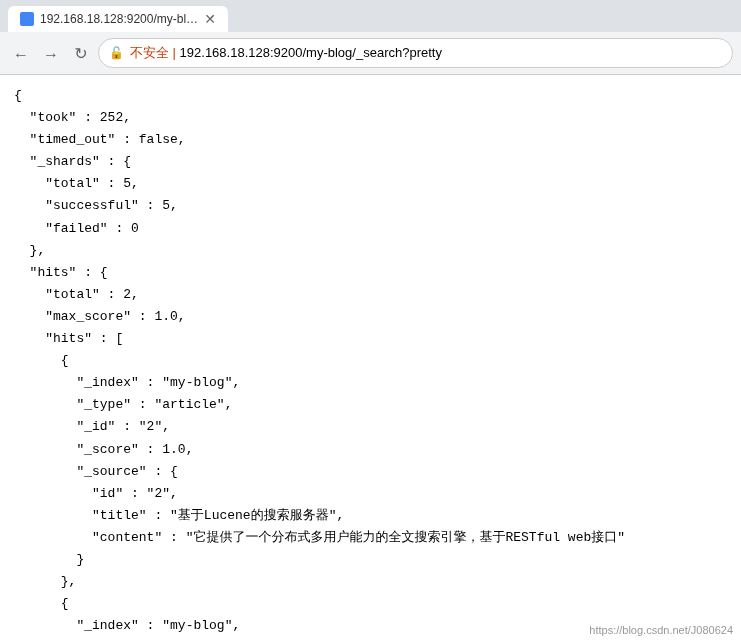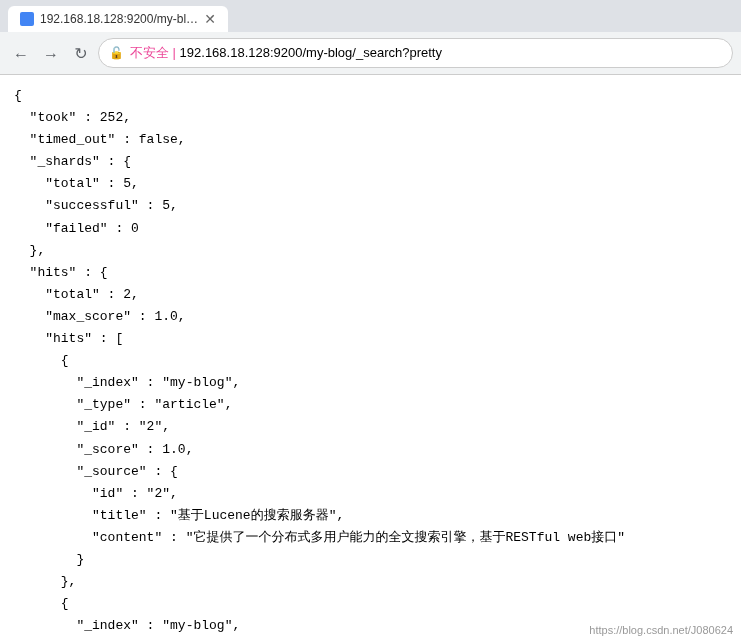--- a/index.html
+++ b/index.html
@@ -108,21 +108,21 @@
       font-size: 13px;
       color: #202124;
       flex: 1;
     }
 
     .address-highlight {
       color: #000;
     }
 
     .address-dim {
-      color: #ec4899;
+      color: #c2410c;
     }
 
     
     .content-area {
       padding: 10px 14px;
       font-family: 'Courier New', Courier, monospace;
       font-size: 13px;
       line-height: 1.7;
       color: #000;
       background: #fff;

